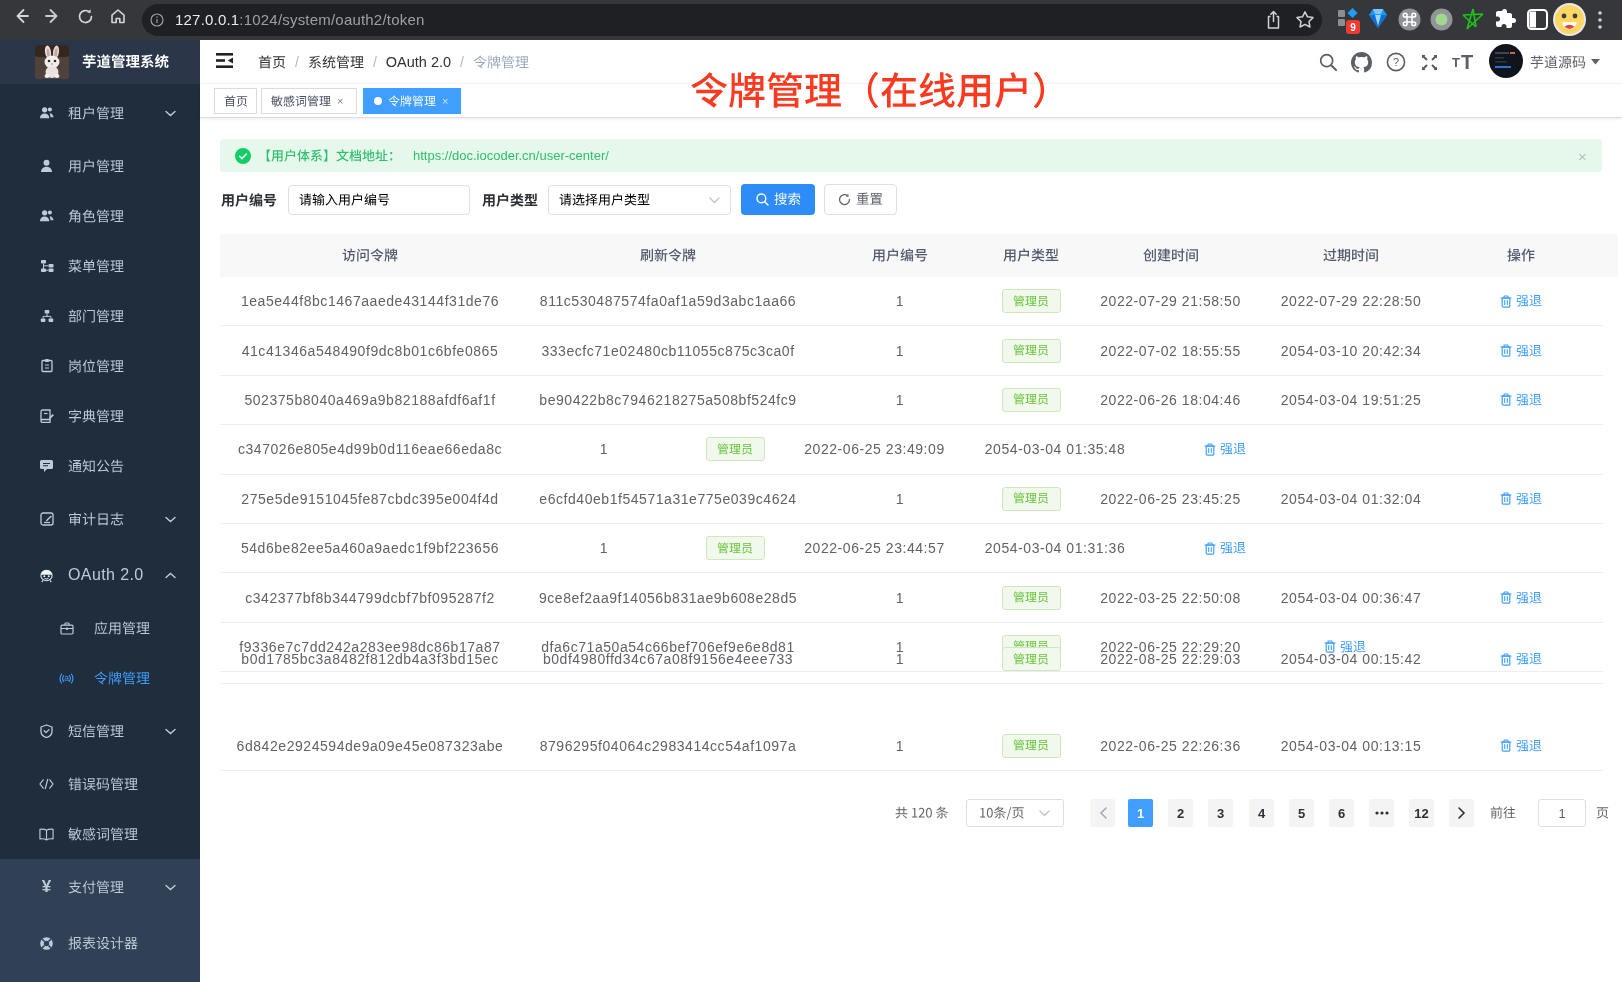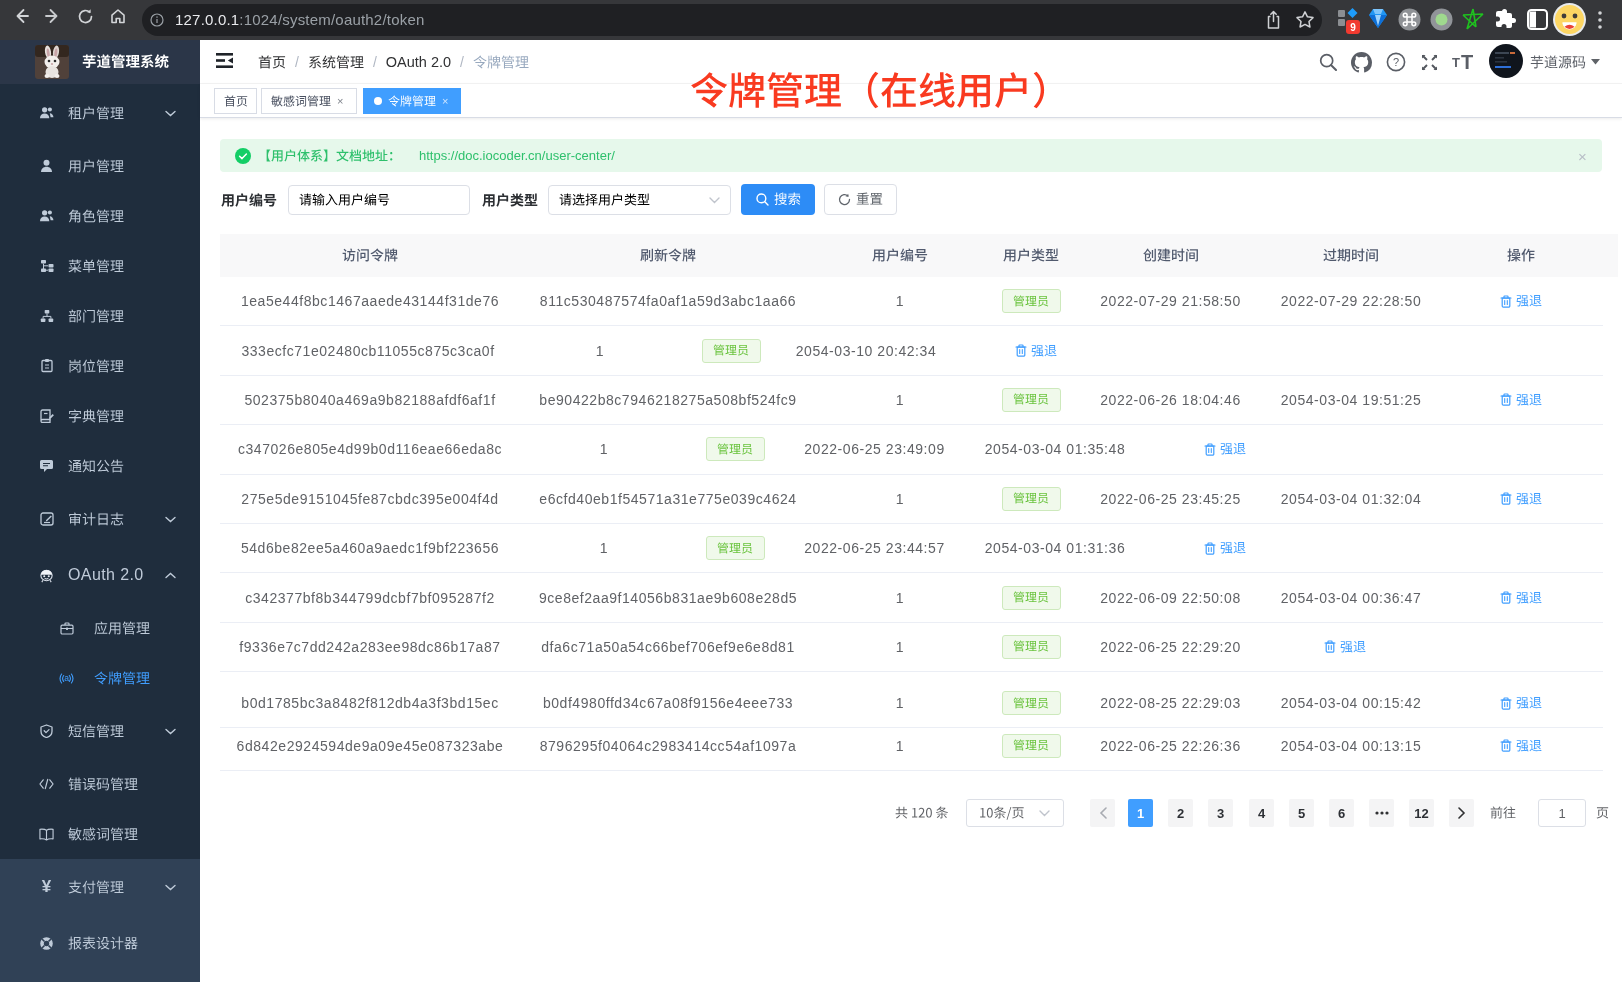--- a/index.html
+++ b/index.html
@@ -473,21 +473,21 @@
 
 <div class="a" id="alert"></div>
 <svg class="a" style="left:235px;top:148px" width="16" height="16" viewBox="0 0 16 16">
     <circle cx="8" cy="8" r="8" fill="#13ce66"></circle>
     <path d="M4.6 8.2l2.4 2.4 4.4-4.6" stroke="#fff" stroke-width="1.5" fill="none" stroke-linecap="round" stroke-linejoin="round"></path>
   </svg>
 <div class="a fx" style="left:258px;top:139px;height:33px;color:#2ec06c">
     <svg class="zh" width="143" height="14" viewBox="0 0 143 14">
       <path transform="matrix(0.013000,0,0,-0.013000,0,11.44)" d="M968 843V848H664V-88H968V-83C859 9 770 176 770 380C770 584 859 751 968 843Z M1148 775V415C1148 274 1138 95 1028 -28C1049 -40 1088 -71 1102 -90C1176 -8 1212 105 1229 216H1460V-74H1555V216H1799V36C1799 17 1792 11 1773 11C1755 10 1687 9 1623 13C1636 -12 1651 -54 1654 -78C1747 -79 1807 -78 1844 -63C1880 -48 1893 -20 1893 35V775ZM1242 685H1460V543H1242ZM1799 685V543H1555V685ZM1242 455H1460V306H1238C1241 344 1242 380 1242 414ZM1799 455V306H1555V455Z M2257 603H2758V421H2256L2257 469ZM2431 826C2450 785 2472 730 2483 691H2158V469C2158 320 2147 112 2030 -33C2053 -44 2096 -73 2113 -91C2206 25 2240 189 2252 333H2758V273H2855V691H2530L2584 707C2572 746 2547 804 2524 850Z M3238 840C3190 693 3110 547 3023 451C3040 429 3067 377 3076 355C3102 384 3127 417 3151 454V-83H3241V609C3274 676 3303 745 3327 814ZM3424 180V94H3574V-78H3667V94H3816V180H3667V490C3727 325 3813 168 3908 74C3925 99 3957 132 3980 148C3875 237 3777 400 3720 562H3957V653H3667V840H3574V653H3304V562H3524C3465 397 3366 232 3259 143C3280 126 3312 94 3327 71C3425 165 3513 318 3574 483V180Z M4267 220C4217 152 4134 81 4056 35C4080 21 4120 -10 4139 -28C4214 25 4303 107 4362 187ZM4629 176C4710 115 4810 27 4858 -29L4940 28C4888 84 4785 168 4705 225ZM4654 443C4677 421 4701 396 4724 371L4345 346C4486 416 4630 502 4764 606L4694 668C4647 628 4595 590 4543 554L4317 543C4384 590 4450 648 4510 708C4640 721 4764 739 4863 763L4795 842C4631 801 4345 775 4100 764C4110 742 4122 705 4124 681C4205 684 4292 689 4378 696C4318 637 4254 587 4230 571C4200 550 4177 535 4156 532C4165 509 4178 468 4182 450C4204 458 4236 463 4419 474C4342 427 4277 392 4244 377C4182 346 4139 328 4104 323C4114 298 4128 255 4132 237C4162 249 4204 255 4459 275V31C4459 19 4455 16 4439 15C4422 14 4364 14 4308 17C4322 -9 4338 -49 4343 -76C4417 -76 4470 -76 4507 -61C4545 -46 4555 -20 4555 28V282L4786 300C4814 267 4837 236 4853 210L4927 255C4887 318 4803 411 4726 480Z M5336 -88V848H5032V843C5141 751 5230 584 5230 380C5230 176 5141 9 5032 -83V-88Z M6418 823C6446 775 6474 712 6486 671H6048V579H6204C6261 432 6336 305 6433 201C6326 113 6193 51 6031 7C6050 -15 6079 -59 6090 -82C6254 -31 6391 38 6503 133C6612 38 6746 -33 6908 -77C6923 -50 6951 -10 6972 11C6816 49 6685 115 6577 202C6672 303 6746 427 6800 579H6957V671H6503L6592 699C6579 741 6547 805 6518 853ZM6505 267C6418 356 6350 461 6302 579H6693C6648 454 6586 352 6505 267Z M7843 779C7823 705 7784 602 7750 539L7825 516C7860 576 7901 672 7935 755ZM7391 752C7423 680 7461 583 7478 522L7559 554C7541 615 7502 708 7468 780ZM7183 844V633H7045V545H7169C7140 415 7082 267 7023 184C7037 161 7059 123 7069 97C7112 159 7152 256 7183 358V-83H7273V392C7301 344 7332 290 7346 257L7401 329C7383 357 7302 472 7273 507V545H7393V633H7273V844ZM7369 71V-20H7829V-73H7922V474H7704V841H7613V474H7391V384H7829V273H7405V188H7829V71Z M8425 749V480L8321 436L8357 352L8425 381V90C8425 -31 8461 -63 8585 -63C8613 -63 8788 -63 8818 -63C8928 -63 8957 -17 8970 122C8944 127 8908 142 8886 157C8879 47 8869 22 8812 22C8775 22 8622 22 8591 22C8526 22 8516 33 8516 89V421L8628 469V144H8717V507L8833 557C8833 403 8832 309 8828 289C8824 268 8815 265 8801 265C8791 265 8763 265 8743 266C8753 246 8761 210 8764 185C8793 185 8834 186 8862 196C8893 205 8911 227 8915 269C8921 309 8924 446 8924 636L8928 652L8861 677L8844 664L8825 649L8717 603V844H8628V566L8516 518V749ZM8028 162 8065 67C8156 107 8270 160 8377 211L8356 295L8251 251V518H8362V607H8251V832H8162V607H8038V518H8162V214C8111 193 8065 175 8028 162Z M9427 624V43H9311V-48H9967V43H9743V412H9949V503H9743V837H9648V43H9519V624ZM9030 174 9065 81C9159 119 9280 170 9393 219L9376 301L9260 257V518H9384V607H9260V831H9171V607H9040V518H9171V224C9118 204 9069 187 9030 174Z M10250 478C10296 478 10334 513 10334 561C10334 611 10296 645 10250 645C10204 645 10166 611 10166 561C10166 513 10204 478 10250 478ZM10250 -6C10296 -6 10334 29 10334 77C10334 127 10296 161 10250 161C10204 161 10166 127 10166 77C10166 29 10204 -6 10250 -6Z" fill="currentColor"></path>
     </svg>
-    <span style="font-size:13px;margin-left:18px">https://doc.iocoder.cn/user-center/</span>
+    <span style="font-size:13px;margin-left:12px">https://doc.iocoder.cn/user-center/</span>
   </div>
 <div class="a" style="left:1578px;top:148px;font-size:15px;color:#b7bdc6">×</div>
 
 <div class="a fx" style="left:221px;top:185px;height:30px;color:#2c2f33">
     <svg class="zh" width="56" height="15" viewBox="0 0 56 15">
       <path transform="matrix(0.014000,0,0,-0.014000,0,12.32)" d="M142 783V424C142 283 133 104 23 -17C50 -32 99 -73 118 -95C190 -17 227 93 244 203H450V-77H571V203H782V53C782 35 775 29 757 29C738 29 672 28 615 31C631 0 650 -52 654 -84C745 -85 806 -82 847 -63C888 -45 902 -12 902 52V783ZM260 668H450V552H260ZM782 668V552H571V668ZM260 440H450V316H257C259 354 260 390 260 423ZM782 440V316H571V440Z M1270 587H1744V430H1270V472ZM1419 825C1436 787 1456 736 1468 699H1144V472C1144 326 1134 118 1026 -24C1055 -37 1109 -75 1132 -97C1217 14 1251 175 1264 318H1744V266H1867V699H1536L1596 716C1584 755 1561 812 1539 855Z M2059 413C2074 421 2097 427 2174 437C2145 388 2119 351 2106 334C2077 297 2056 273 2032 268C2044 240 2062 190 2067 169C2089 184 2127 197 2341 249C2337 272 2334 315 2335 345L2211 319C2272 403 2330 500 2376 594L2284 649C2269 612 2251 575 2232 539L2161 534C2213 617 2263 718 2298 815L2186 854C2157 736 2097 609 2078 577C2058 544 2043 522 2023 517C2036 488 2053 435 2059 413ZM2590 825C2600 802 2612 774 2621 748H2403V530C2403 408 2397 239 2346 96L2324 187C2215 142 2102 96 2027 70L2055 -39L2345 92C2332 56 2316 22 2297 -9C2321 -20 2369 -56 2387 -76C2440 9 2471 119 2489 229V-80H2580V130H2626V-60H2699V130H2740V-58H2812V130H2854V14C2854 6 2852 4 2846 4C2841 4 2828 4 2813 4C2824 -18 2835 -55 2837 -81C2871 -81 2896 -79 2918 -64C2940 -49 2944 -25 2944 12V424H2509L2511 483H2928V748H2753C2742 781 2723 825 2706 858ZM2626 328V221H2580V328ZM2699 328H2740V221H2699ZM2812 328H2854V221H2812ZM2511 651H2817V579H2511Z M3292 710H3700V617H3292ZM3172 815V513H3828V815ZM3053 450V342H3241C3221 276 3197 207 3176 158H3689C3676 86 3661 46 3642 32C3629 24 3616 23 3594 23C3563 23 3489 24 3422 30C3444 -2 3462 -50 3464 -84C3533 -88 3599 -87 3637 -85C3684 -82 3717 -75 3747 -47C3783 -13 3807 62 3827 217C3830 233 3833 267 3833 267H3352L3376 342H3943V450Z" fill="currentColor"></path>
     </svg>
   </div>
 <div class="inp" style="left:288px;top:185px;width:182px;height:30px;padding-left:10px">
     <svg class="zh" width="91" height="14" viewBox="0 0 91 14">
@@ -584,29 +584,31 @@
           <path d="M2.2 3.2h7.6V11a1.2 1.2 0 0 1-1.2 1.2H3.4A1.2 1.2 0 0 1 2.2 11z" stroke="#409eff" stroke-width="1.2" fill="none"></path>
           <path d="M4.7 5.5v4M7.3 5.5v4" stroke="#409eff" stroke-width="1.1" stroke-linecap="round"></path>
         </svg>
         <svg class="zh" width="26" height="14">
           <use href="#zg2" fill="currentColor"></use>
         </svg>
       </span>
     </div>
   </div>
 <div class="tr" style="top:326.4px;height:49.4px">
+    <div class="td" style="width:300px">41c41346a548490f9dc8b01c6bfe0865</div>
     <div class="td" style="width:296px">333ecfc71e02480cb11055c875c3ca0f</div>
     <div class="td" style="width:168px">1</div>
     <div class="td" style="width:94px">
       <span class="gtag">
         <svg class="zh" width="36" height="13">
           <use href="#zg1" fill="currentColor"></use>
         </svg>
       </span>
     </div>
+    <div class="td" style="width:185px">2022-07-02 18:55:55</div>
     <div class="td" style="width:176px">2054-03-10 20:42:34</div>
     <div class="td" style="width:164px">
       <span class="kick">
         <svg width="12" height="13" viewBox="0 0 12 13" style="margin-right:4px">
           <path d="M1 3h10" stroke="#409eff" stroke-width="1.2" stroke-linecap="round"></path>
           <path d="M4 3V1.6A.6.6 0 0 1 4.6 1h2.8a.6.6 0 0 1 .6.6V3" stroke="#409eff" stroke-width="1.2" fill="none"></path>
           <path d="M2.2 3.2h7.6V11a1.2 1.2 0 0 1-1.2 1.2H3.4A1.2 1.2 0 0 1 2.2 11z" stroke="#409eff" stroke-width="1.2" fill="none"></path>
           <path d="M4.7 5.5v4M7.3 5.5v4" stroke="#409eff" stroke-width="1.1" stroke-linecap="round"></path>
         </svg>
         <svg class="zh" width="26" height="14">
@@ -725,21 +727,21 @@
     <div class="td" style="width:300px">c342377bf8b344799dcbf7bf095287f2</div>
     <div class="td" style="width:296px">9ce8ef2aa9f14056b831ae9b608e28d5</div>
     <div class="td" style="width:168px">1</div>
     <div class="td" style="width:94px">
       <span class="gtag">
         <svg class="zh" width="36" height="13">
           <use href="#zg1" fill="currentColor"></use>
         </svg>
       </span>
     </div>
-    <div class="td" style="width:185px">2022-06-09 22:50:08</div>
+    <div class="td" style="width:185px">2022-03-25 22:50:08</div>
     <div class="td" style="width:176px">2054-03-04 00:36:47</div>
     <div class="td" style="width:164px">
       <span class="kick">
         <svg width="12" height="13" viewBox="0 0 12 13" style="margin-right:4px">
           <path d="M1 3h10" stroke="#409eff" stroke-width="1.2" stroke-linecap="round"></path>
           <path d="M4 3V1.6A.6.6 0 0 1 4.6 1h2.8a.6.6 0 0 1 .6.6V3" stroke="#409eff" stroke-width="1.2" fill="none"></path>
           <path d="M2.2 3.2h7.6V11a1.2 1.2 0 0 1-1.2 1.2H3.4A1.2 1.2 0 0 1 2.2 11z" stroke="#409eff" stroke-width="1.2" fill="none"></path>
           <path d="M4.7 5.5v4M7.3 5.5v4" stroke="#409eff" stroke-width="1.1" stroke-linecap="round"></path>
         </svg>
         <svg class="zh" width="26" height="14">
@@ -767,21 +769,21 @@
           <path d="M4 3V1.6A.6.6 0 0 1 4.6 1h2.8a.6.6 0 0 1 .6.6V3" stroke="#409eff" stroke-width="1.2" fill="none"></path>
           <path d="M2.2 3.2h7.6V11a1.2 1.2 0 0 1-1.2 1.2H3.4A1.2 1.2 0 0 1 2.2 11z" stroke="#409eff" stroke-width="1.2" fill="none"></path>
           <path d="M4.7 5.5v4M7.3 5.5v4" stroke="#409eff" stroke-width="1.1" stroke-linecap="round"></path>
         </svg>
         <svg class="zh" width="26" height="14">
           <use href="#zg2" fill="currentColor"></use>
         </svg>
       </span>
     </div>
   </div>
-<div class="tr" style="top:679px;height:49.4px">
+<div class="tr" style="top:635px;height:49.4px">
     <div class="td" style="width:300px">b0d1785bc3a8482f812db4a3f3bd15ec</div>
     <div class="td" style="width:296px">b0df4980ffd34c67a08f9156e4eee733</div>
     <div class="td" style="width:168px">1</div>
     <div class="td" style="width:94px">
       <span class="gtag">
         <svg class="zh" width="36" height="13">
           <use href="#zg1" fill="currentColor"></use>
         </svg>
       </span>
     </div>

